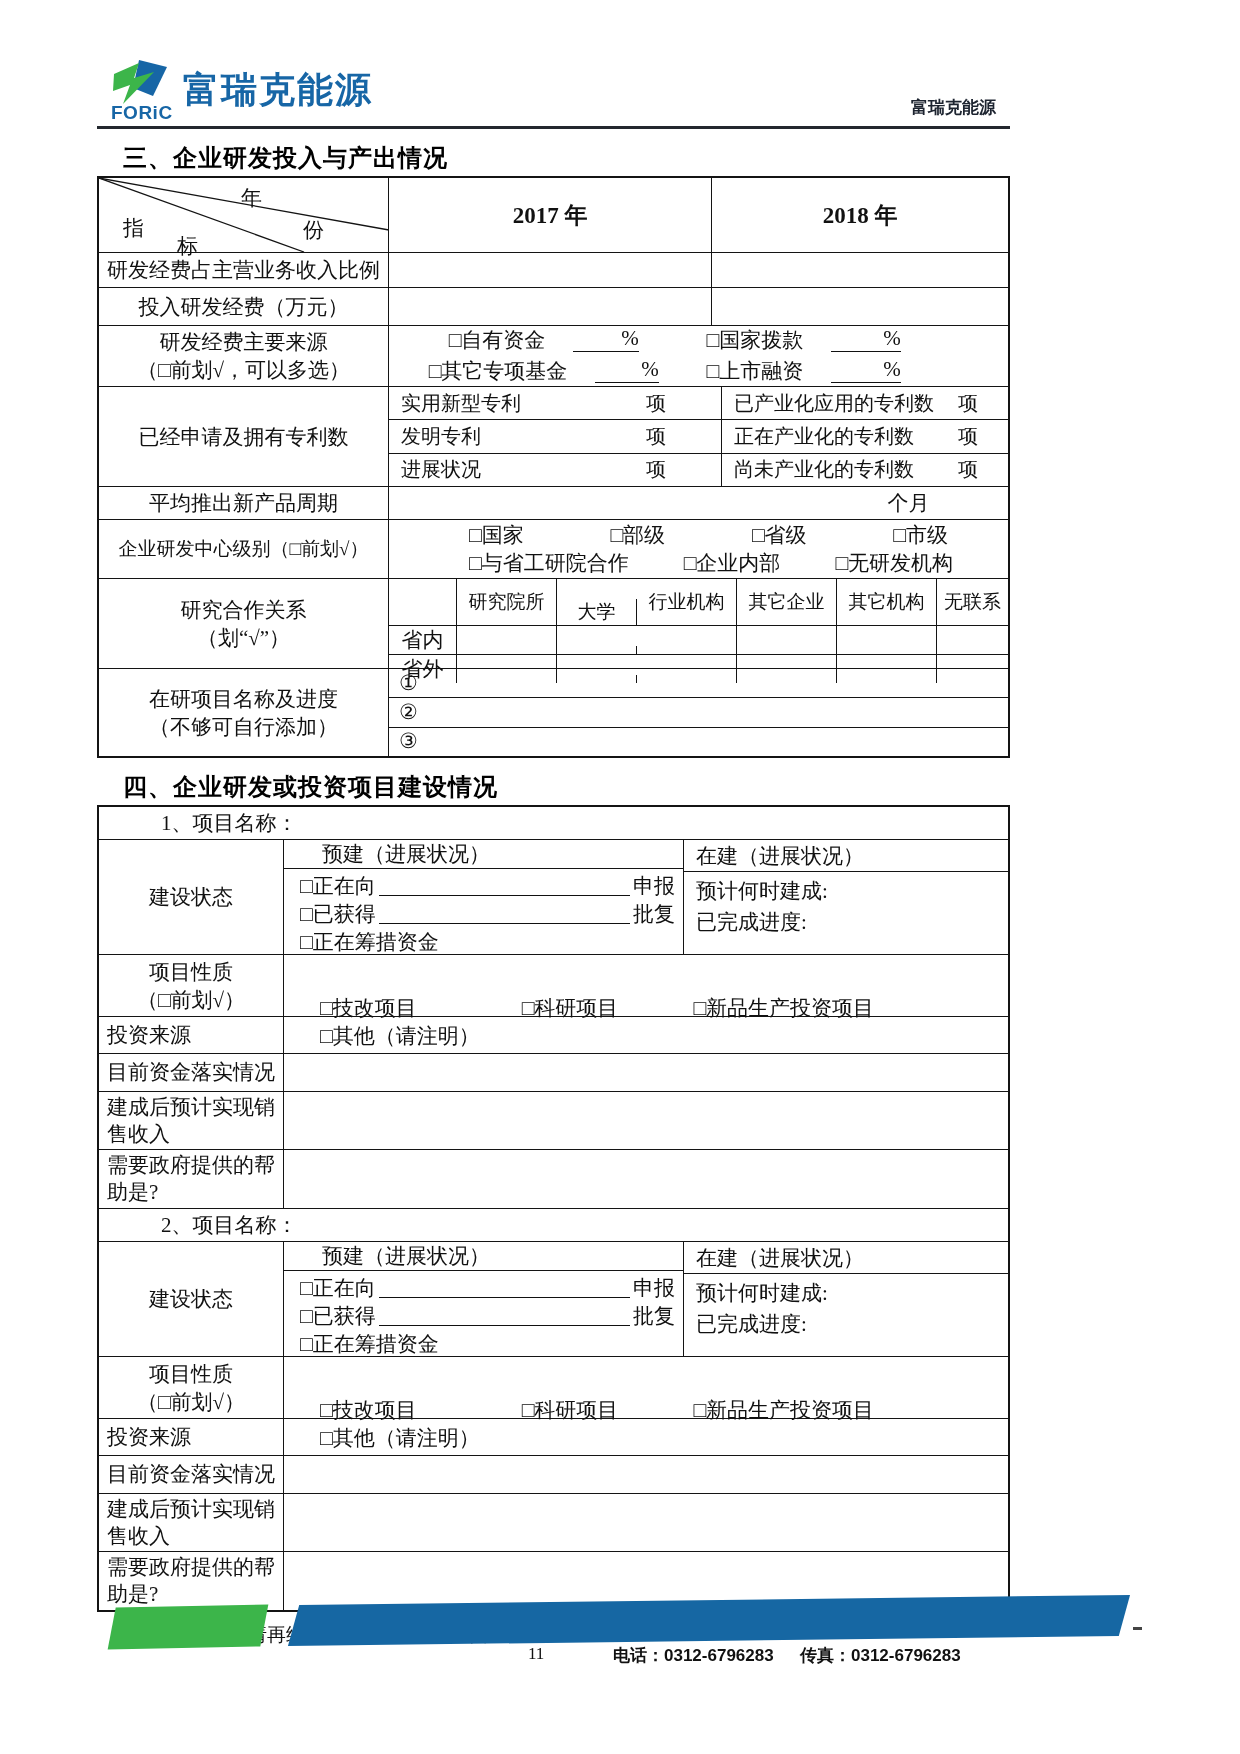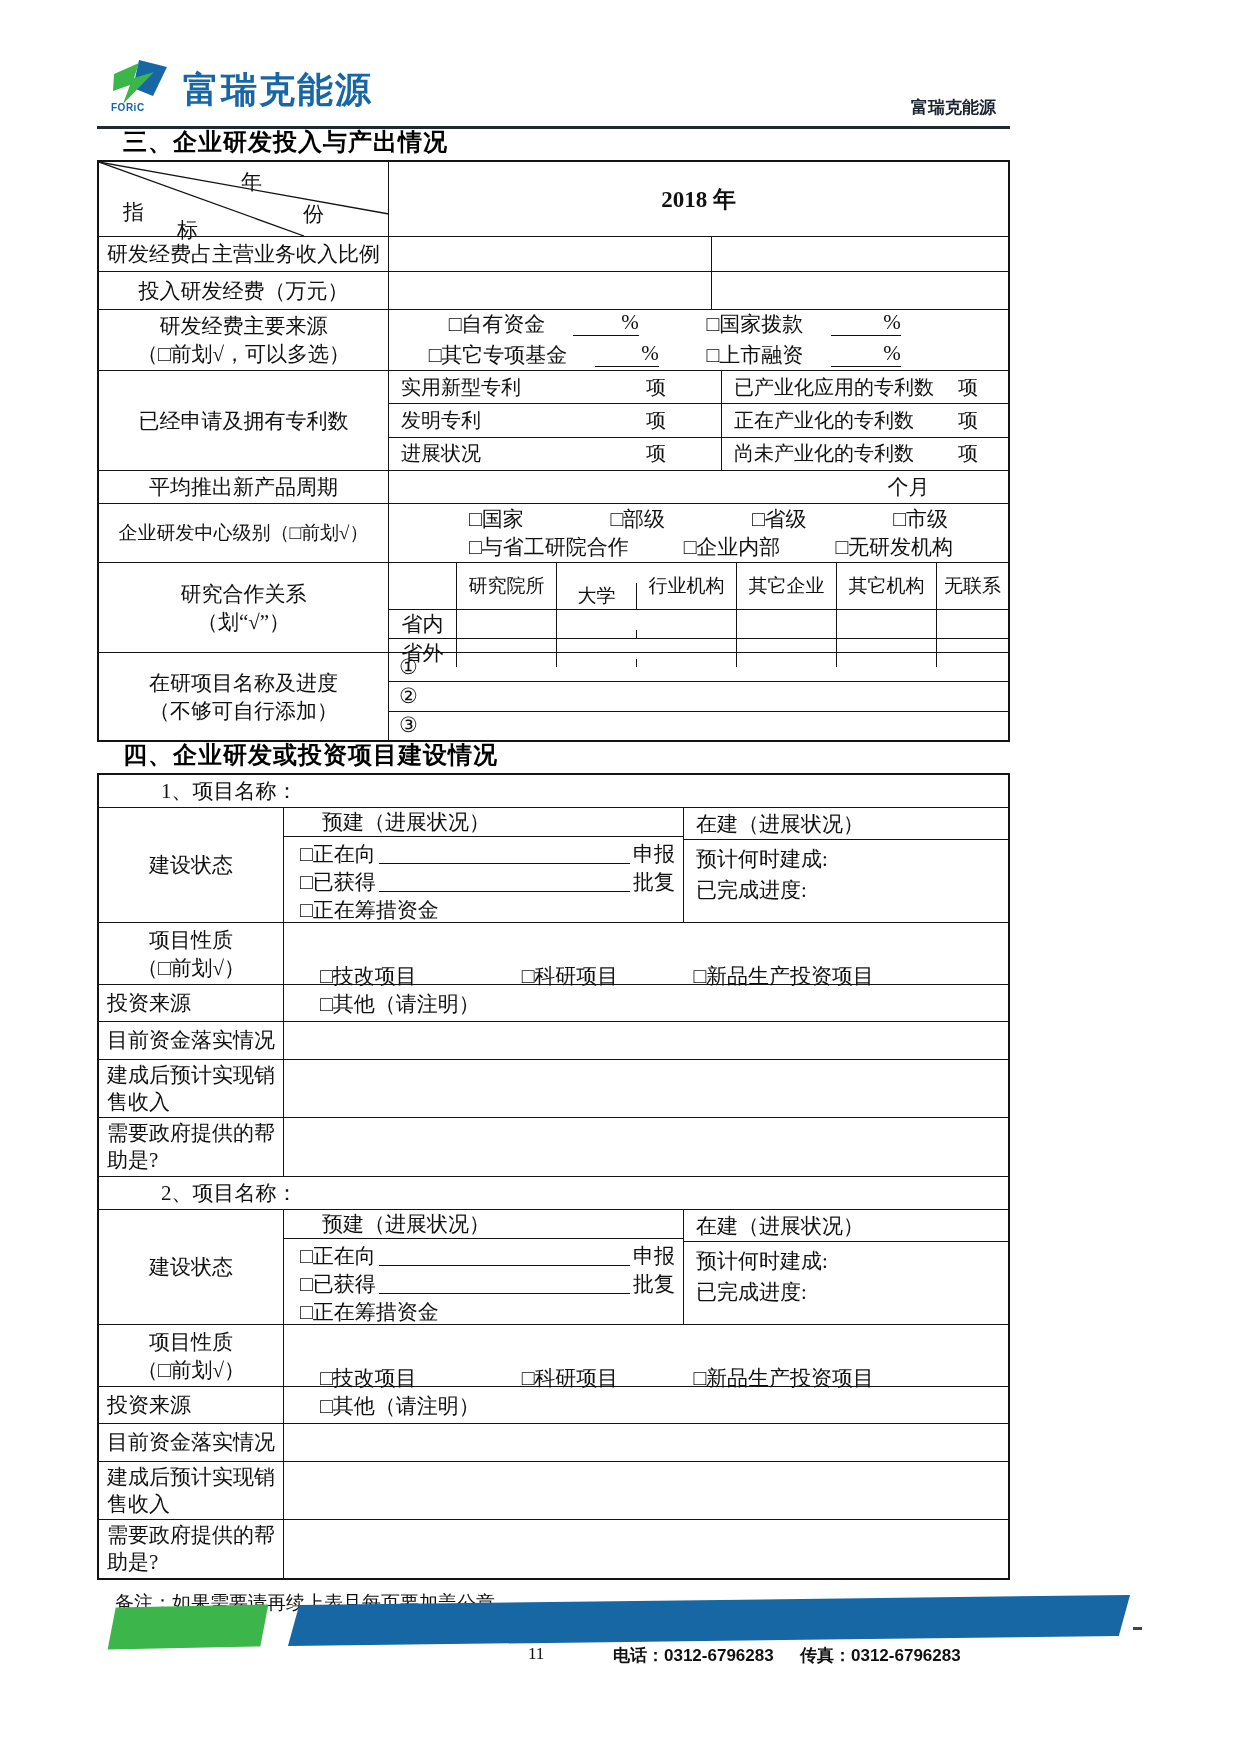--- a/index.html
+++ b/index.html
@@ -5,29 +5,29 @@
   html,body{margin:0;padding:0;background:#ffffff;}
   body{width:1240px;height:1754px;position:relative;overflow:hidden;
        font-family:"Liberation Serif","DejaVu Serif",serif;color:#111;}
   .sans{font-family:"Liberation Sans","DejaVu Sans",sans-serif;}
   .sheet{position:absolute;left:97px;top:0;width:913px;}
 
   
   .header-zone{position:relative;height:126px;}
   .logo{position:absolute;left:12px;top:58px;display:flex;align-items:flex-start;}
   .logo-icon{width:64px;height:58px;position:relative;}
-  .logo-foric{position:absolute;left:2px;top:44px;font-size:10px;font-weight:bold;
+  .logo-foric{position:absolute;left:2px;top:44px;font-size:19px;font-weight:bold;
               color:#1766a6;letter-spacing:.5px;}
   .logo-cn{font-size:36px;font-weight:bold;color:#1766a6;letter-spacing:2px;
            margin:8px 0 0 10px;}
   .corner{position:absolute;right:14px;top:96px;font-size:17px;font-weight:bold;color:#1d2430;}
   .toprule{height:3px;background:#23282e;}
 
   
-  .sec-title{margin:0 0 5px;padding-left:26px;font-size:24px;font-weight:bold;
+  .sec-title{margin:16px 0 5px;padding-left:26px;font-size:24px;font-weight:bold;
              color:#000;letter-spacing:1px;line-height:26px;}
 
   
   .tbl{border:2px solid #141414;}
   .row{display:flex;align-items:stretch;border-top:1px solid #141414;}
   .row:first-child{border-top:none;}
   .c{border-right:1px solid #141414;box-sizing:border-box;}
   .row>.c:last-child,.row>.fill:last-child{border-right:none;}
   .fill{flex:1;box-sizing:border-box;}
   .ctr{display:flex;align-items:center;justify-content:center;text-align:center;}
@@ -125,20 +125,21 @@
       <div class="c diag">
         <svg width="290" height="74" viewBox="0 0 290 74">
           <line x1="0" y1="0" x2="290" y2="52" stroke="#141414" stroke-width="1.3"></line>
           <line x1="0" y1="0" x2="205" y2="74" stroke="#141414" stroke-width="1.3"></line>
         </svg>
         <span class="d-nian">年</span>
         <span class="d-fen">份</span>
         <span class="d-zhi">指</span>
         <span class="d-biao">标</span>
       </div>
+      <div class="c yr ctr">2017 年</div>
       <div class="fill ctr yr" style="width:auto;">2018 年</div>
     </div>
 
     <div class="row" style="height:34px;">
       <div class="c lbl ctr fs21">研发经费占主营业务收入比例</div>
       <div class="c yr"></div>
       <div class="fill"></div>
     </div>
 
     <div class="row" style="height:37px;">

